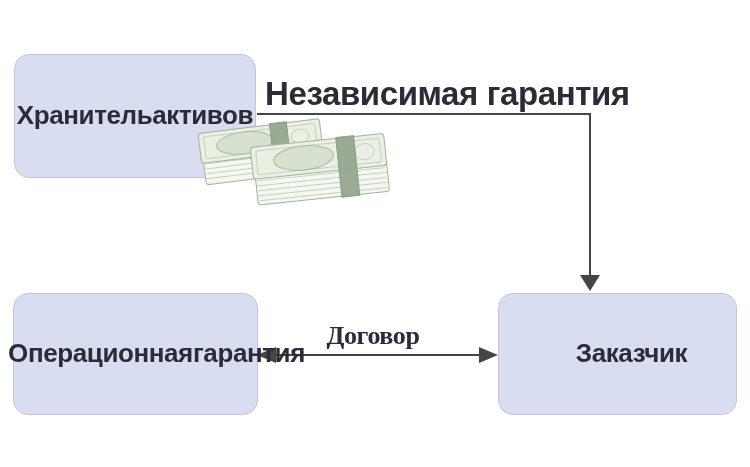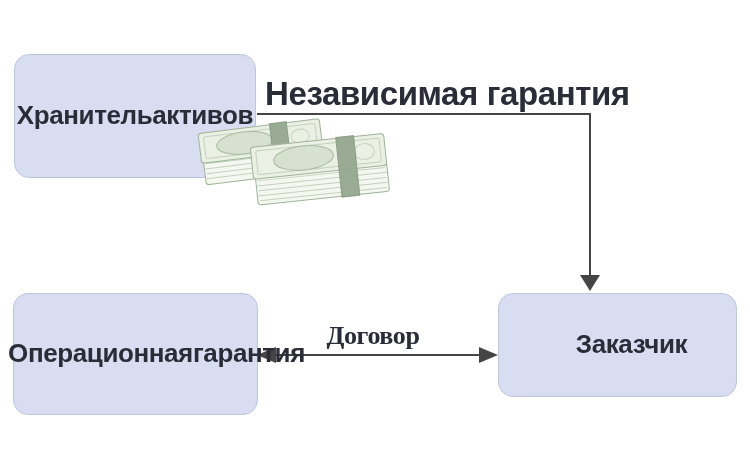--- a/index.html
+++ b/index.html
@@ -46,21 +46,21 @@
     justify-content: center;
     text-align: center;
     color: var(--text-color, #2a2d37);
     font-size: 26px;
     font-weight: 700;
     letter-spacing: -0.4px;
     line-height: 1.22;
   }
   .node-asset-keeper    { left: 14px;  top: 54px;  width: 242px; height: 124px; }
   .node-operating       { left: 13px;  top: 293px; width: 245px; height: 122px; padding-left: 42px; }
-  .node-customer        { left: 498px; top: 293px; width: 239px; height: 104px; padding-left: 28px; }
+  .node-customer        { left: 498px; top: 293px; width: 239px; height: 122px; padding-left: 28px; }
   .edge-label {
     position: absolute;
     z-index: 2;
     color: var(--text-color, #2a2d37);
     font-weight: 700;
     letter-spacing: -0.4px;
     text-align: center;
     white-space: nowrap;
   }
   .edge-label-guarantee { left: 265px; top: 75px;  width: 330px; font-size: 33px; }

